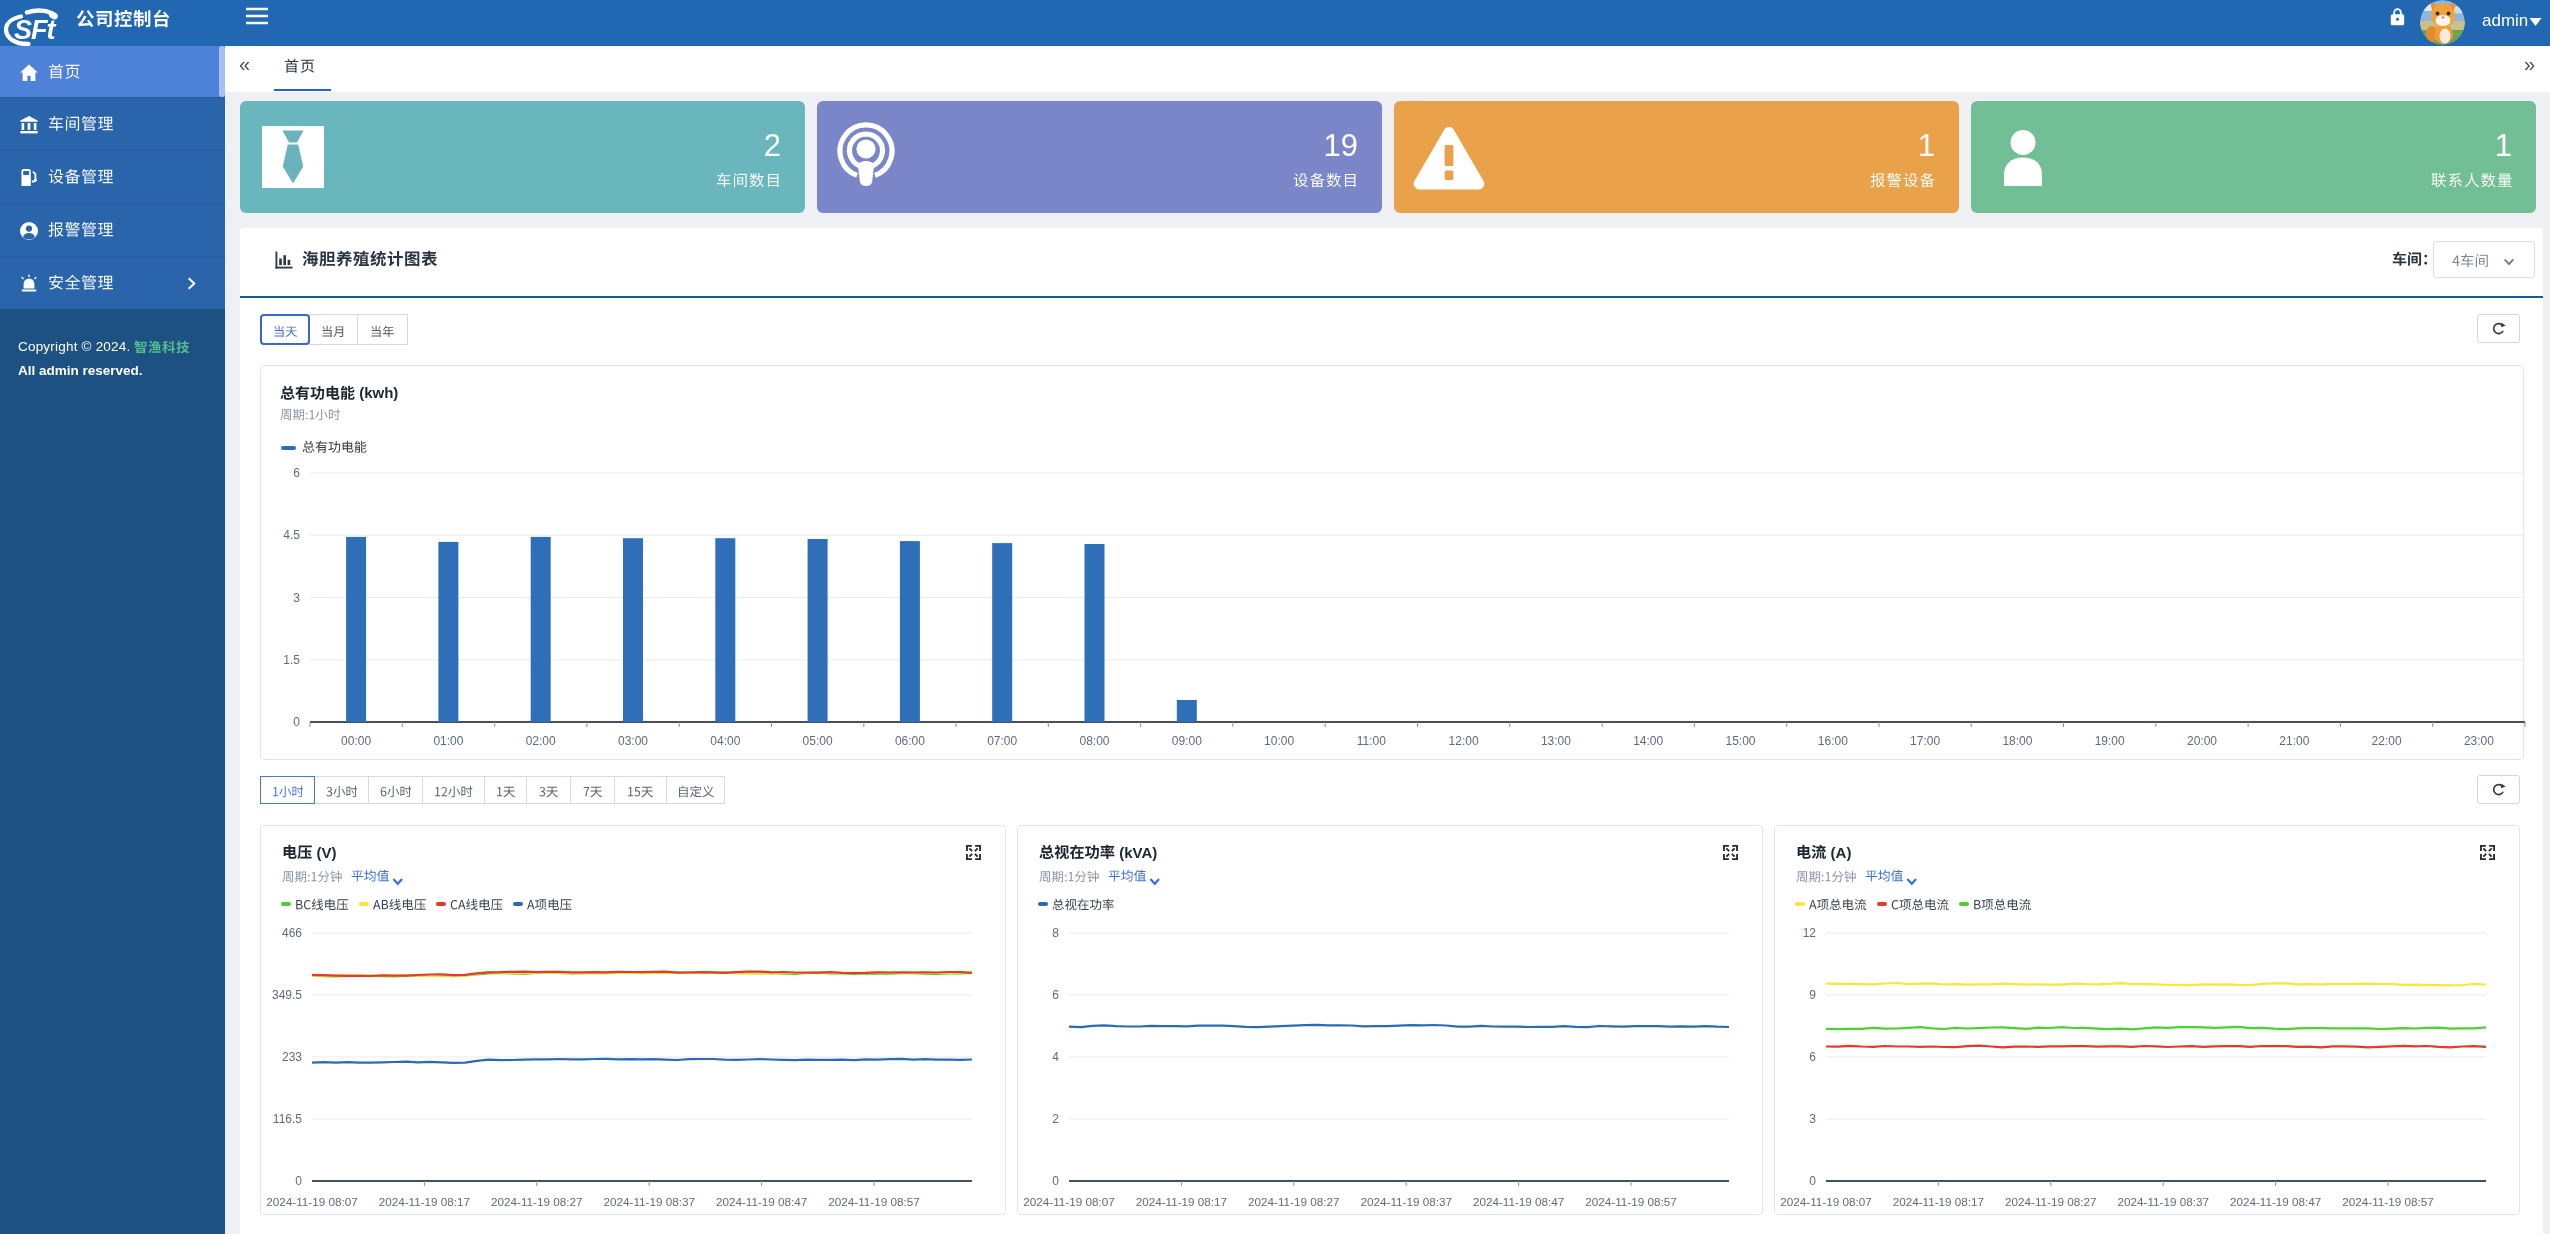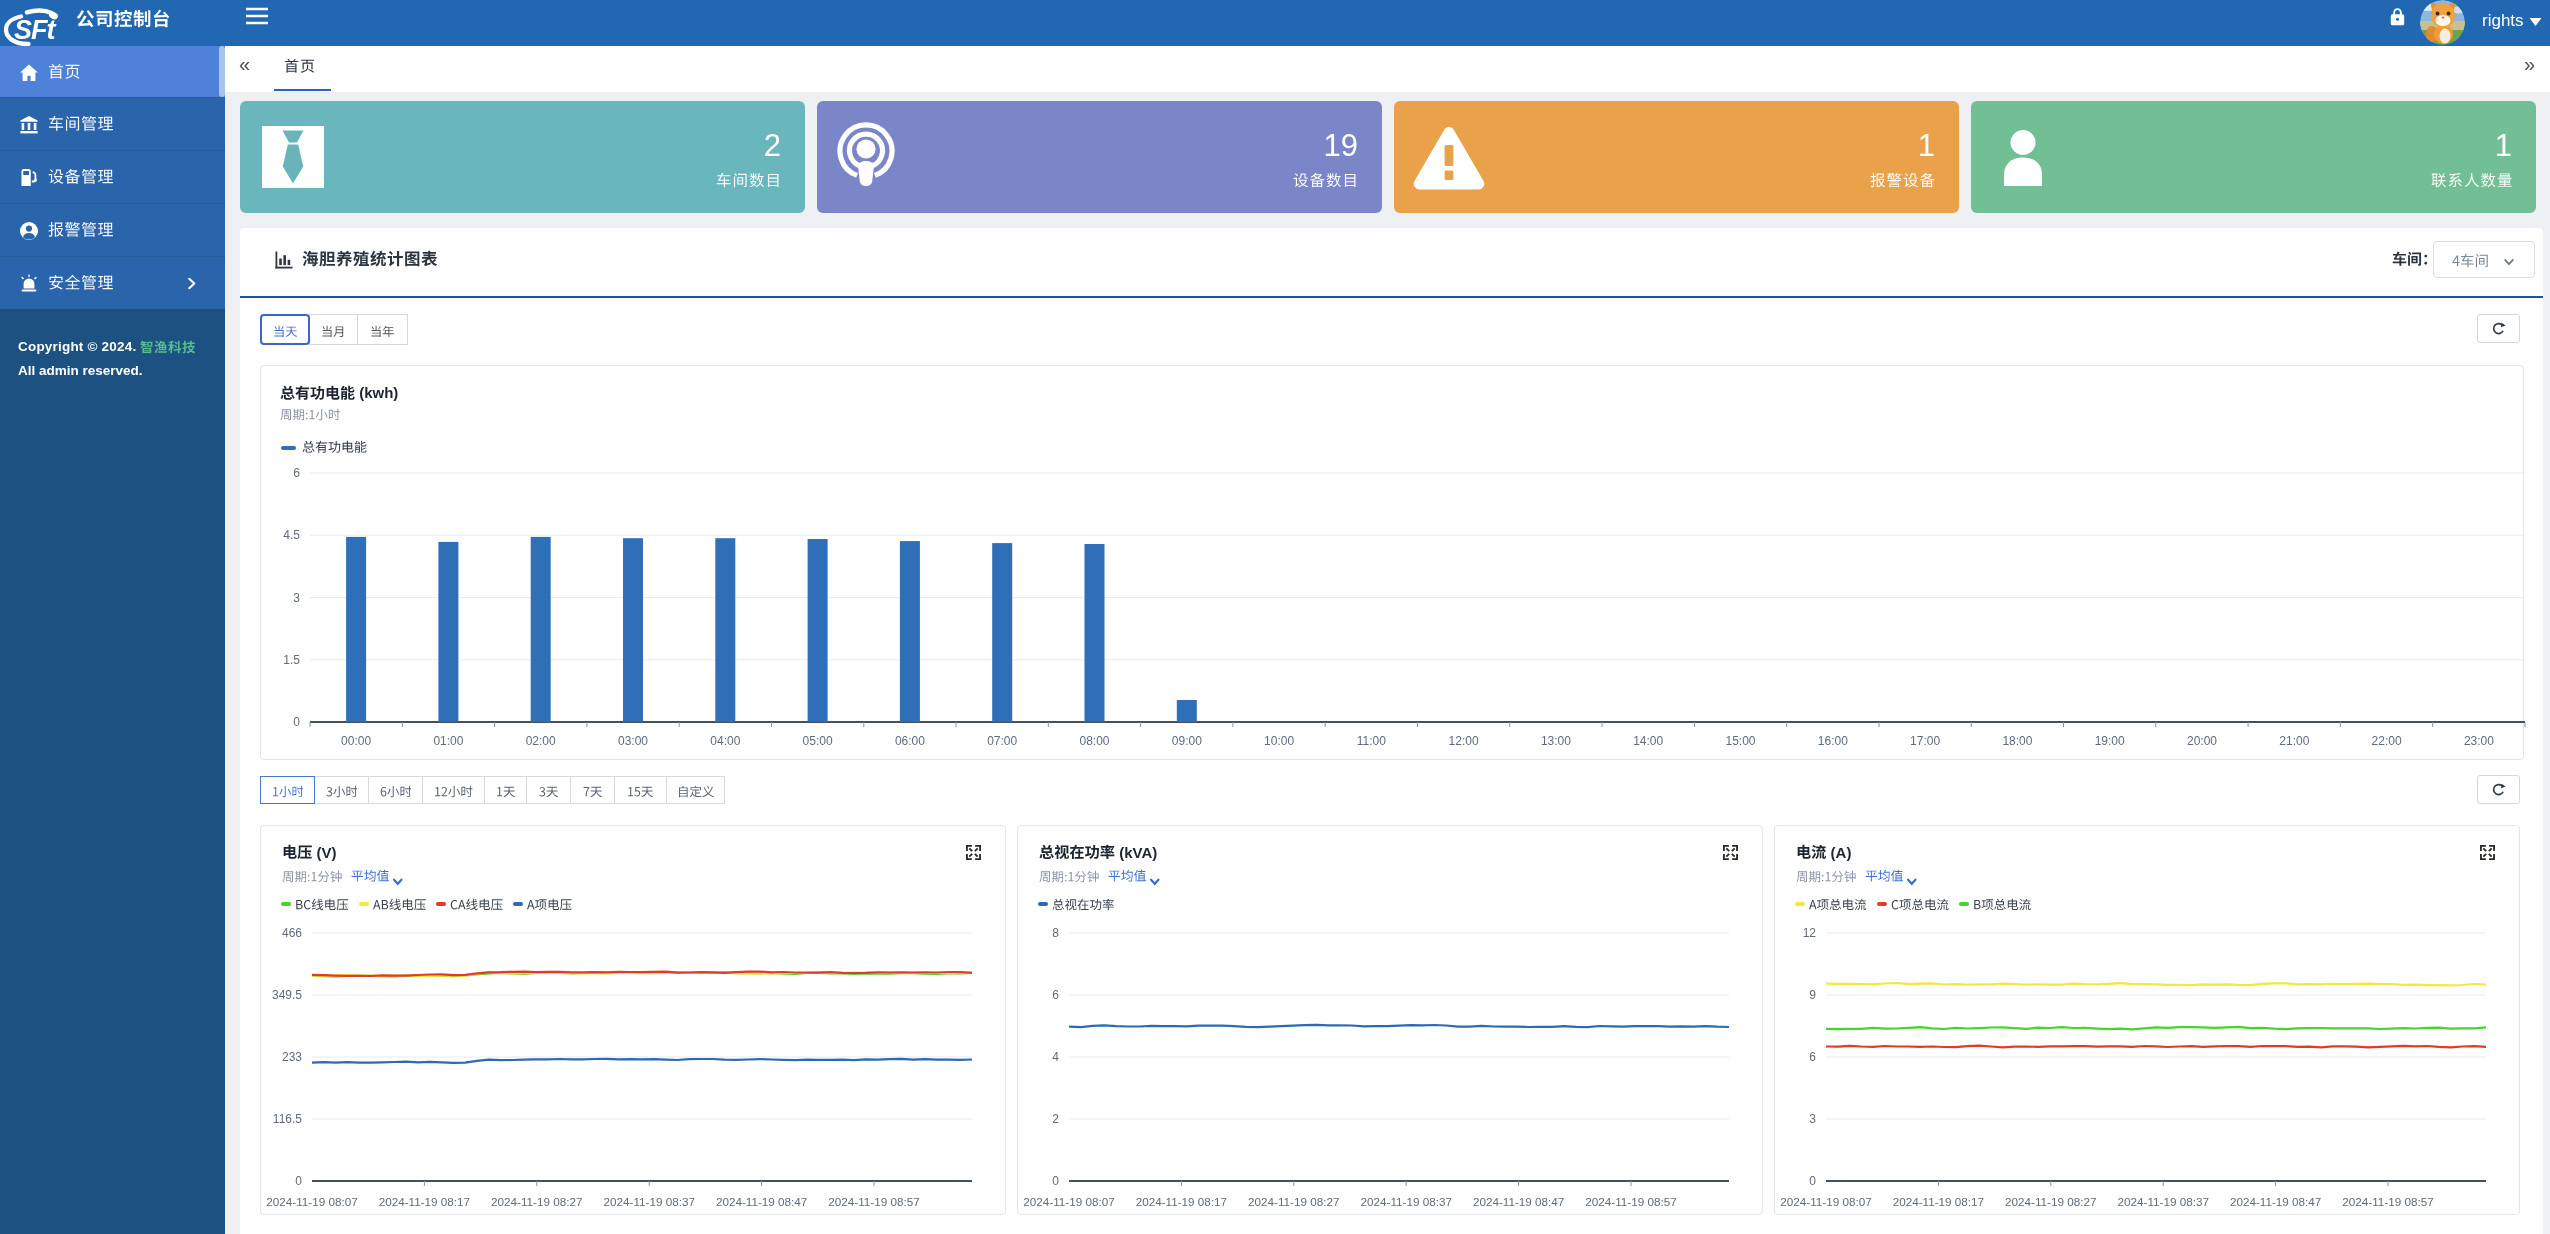--- a/index.html
+++ b/index.html
@@ -72,21 +72,21 @@
       </g>
     </svg></div>
 <div class="abs" style="left:48px;top:274px"><svg class="cj " width="65.5" height="17.9" viewBox="0 -14.40 65.5 17.9" style="vertical-align:-3.52px">
       <path fill="#fff" d="M6.62 -13.16C6.88 -12.68 7.15 -12.09 7.37 -11.6H1.48V-8.35H2.68V-10.46H13.26V-8.35H14.52V-11.6H8.78C8.54 -12.12 8.16 -12.89 7.85 -13.47ZM10.49 -6.04C10.0 -4.75 9.29 -3.71 8.38 -2.84C7.23 -3.31 6.06 -3.72 4.96 -4.09C5.36 -4.67 5.79 -5.34 6.22 -6.04ZM4.78 -6.04C4.20 -5.12 3.6 -4.25 3.08 -3.56C4.41 -3.12 5.87 -2.59 7.29 -2.0C5.74 -0.96 3.74 -0.28 1.31 0.14C1.56 0.4 1.93 0.94 2.08 1.23C4.68 0.67 6.86 -0.16 8.57 -1.45C10.59 -0.57 12.44 0.36 13.63 1.16L14.62 0.12C13.39 -0.65 11.56 -1.53 9.58 -2.36C10.56 -3.34 11.31 -4.56 11.87 -6.04H14.96V-7.18H6.88C7.31 -7.98 7.71 -8.78 8.03 -9.53L6.73 -9.79C6.41 -8.97 5.95 -8.08 5.45 -7.18H1.10V-6.04Z M24.38 -13.61C22.77 -11.07 19.84 -8.72 16.91 -7.39C17.22 -7.13 17.57 -6.73 17.74 -6.41C18.38 -6.73 19.02 -7.10 19.65 -7.50V-6.46H23.87V-3.96H19.74V-2.89H23.87V-0.25H17.71V0.83H31.36V-0.25H25.12V-2.89H29.44V-3.96H25.12V-6.46H29.44V-7.52C30.05 -7.10 30.66 -6.72 31.3 -6.35C31.47 -6.70 31.82 -7.12 32.13 -7.36C29.52 -8.73 27.15 -10.4 25.17 -12.70L25.44 -13.12ZM19.7 -7.53C21.50 -8.70 23.18 -10.19 24.5 -11.82C26.02 -10.08 27.63 -8.73 29.41 -7.53Z M36.37 -7.00V1.29H37.59V0.75H45.33V1.26H46.51V-2.68H37.59V-3.79H45.67V-7.00ZM45.33 -0.19H37.59V-1.74H45.33ZM40.04 -9.96C40.21 -9.64 40.39 -9.28 40.53 -8.94H34.61V-6.30H35.78V-8.0H46.42V-6.30H47.64V-8.94H41.76C41.62 -9.34 41.35 -9.82 41.11 -10.19ZM37.59 -6.08H44.50V-4.70H37.59ZM35.67 -13.50C35.27 -12.11 34.56 -10.75 33.68 -9.85C33.99 -9.71 34.48 -9.44 34.72 -9.28C35.19 -9.80 35.62 -10.49 36.02 -11.24H37.12C37.48 -10.65 37.83 -9.93 37.97 -9.47L39.0 -9.82C38.87 -10.20 38.6 -10.75 38.29 -11.24H40.74V-12.12H36.42C36.58 -12.51 36.72 -12.89 36.84 -13.28ZM42.44 -13.47C42.15 -12.30 41.59 -11.18 40.87 -10.41C41.16 -10.27 41.65 -10.01 41.86 -9.85C42.2 -10.24 42.51 -10.70 42.79 -11.23H43.92C44.40 -10.64 44.87 -9.88 45.08 -9.42L46.05 -9.85C45.88 -10.24 45.54 -10.75 45.17 -11.23H48.04V-12.12H43.20C43.36 -12.49 43.49 -12.88 43.60 -13.26Z M57.11 -8.64H59.56V-6.57H57.11ZM60.60 -8.64H63.05V-6.57H60.60ZM57.11 -11.64H59.56V-9.61H57.11ZM60.60 -11.64H63.05V-9.61H60.60ZM54.58 -0.35V0.75H64.97V-0.35H60.7V-2.56H64.42V-3.64H60.7V-5.53H64.20V-12.70H56.01V-5.53H59.46V-3.64H55.82V-2.56H59.46V-0.35ZM50.06 -1.6 50.36 -0.38C51.77 -0.84 53.61 -1.47 55.34 -2.04L55.13 -3.21L53.37 -2.62V-6.60H54.98V-7.72H53.37V-11.23H55.22V-12.35H50.23V-11.23H52.22V-7.72H50.39V-6.60H52.22V-2.25C51.40 -2.0 50.66 -1.77 50.06 -1.6Z"></path>
     </svg></div>
 <div class="abs" style="left:185px;top:276px"><svg width="13" height="13" viewBox="0 0 14 14">
       <path fill="none" stroke="#fff" stroke-width="2.2" stroke-linecap="round" stroke-linejoin="round" d="M4.5 2 10 7l-5.5 5"></path>
     </svg></div>
 <div class="abs" style="left:219px;top:46px;width:6px;height:51px;background:#a9c2ec;border-radius:3px"></div>
 <div class="abs" style="left:0;top:309px;width:225px;height:925px;background:#1d5181"></div>
-<div class="abs" style="left:18px;top:339px;color:#fff;font-size:13.5px;font-weight:bold;letter-spacing:.2px">Copyright © 2024. <span style="position:relative;top:1px"><svg class="cj " width="55.5" height="15.1" viewBox="0 -12.15 55.5 15.1" style="vertical-align:-2.97px">
+<div class="abs" style="left:18px;top:339px;color:#fff;font-size:13.5px;font-weight:normal;letter-spacing:.2px">Copyright © 2024. <span style="position:relative;top:1px"><svg class="cj " width="55.5" height="15.1" viewBox="0 -12.15 55.5 15.1" style="vertical-align:-2.97px">
         <path fill="#56bd8e" d="M8.73 -9.05H10.78V-6.76H8.73ZM7.22 -10.47V-5.33H12.39V-10.47ZM3.96 -1.32H9.57V-0.54H3.96ZM3.96 -2.49V-3.25H9.57V-2.49ZM2.38 -4.52V1.20H3.96V0.75H9.57V1.18H11.23V-4.52ZM3.15 -9.19V-8.61L3.14 -8.31H1.86C2.07 -8.57 2.28 -8.86 2.48 -9.19ZM1.93 -11.55C1.66 -10.54 1.14 -9.55 0.44 -8.91C0.71 -8.78 1.16 -8.53 1.48 -8.31H0.56V-7.04H2.82C2.47 -6.38 1.78 -5.71 0.40 -5.18C0.75 -4.91 1.21 -4.42 1.43 -4.10C2.65 -4.67 3.44 -5.34 3.92 -6.04C4.53 -5.61 5.27 -5.06 5.67 -4.72L6.81 -5.75C6.46 -5.99 5.11 -6.76 4.53 -7.04H6.77V-8.31H4.68L4.69 -8.58V-9.19H6.45V-10.44H3.09C3.19 -10.71 3.29 -10.98 3.36 -11.25Z M17.84 -0.85V0.66H26.89V-0.85ZM15.09 -10.19C15.93 -9.78 17.05 -9.13 17.56 -8.68L18.50 -10.03C17.95 -10.46 16.80 -11.05 15.99 -11.40ZM14.35 -6.53C15.18 -6.15 16.26 -5.54 16.76 -5.10L17.71 -6.45C17.15 -6.87 16.05 -7.43 15.24 -7.74ZM14.68 0.10 16.11 1.03C16.79 -0.28 17.52 -1.86 18.10 -3.30L16.86 -4.23C16.18 -2.65 15.30 -0.94 14.68 0.10ZM20.85 -8.92H22.95C22.70 -8.50 22.43 -8.07 22.16 -7.73H19.98C20.29 -8.11 20.57 -8.50 20.85 -8.92ZM20.49 -11.43C19.76 -9.82 18.50 -8.23 17.19 -7.26C17.52 -6.97 18.10 -6.34 18.33 -6.02L18.71 -6.35V-1.90H26.29V-7.73H23.96C24.42 -8.34 24.86 -9.01 25.21 -9.61L24.16 -10.38L23.84 -10.28H21.68L22.01 -10.94ZM20.16 -4.23H21.72V-3.17H20.16ZM23.22 -4.23H24.78V-3.17H23.22ZM20.16 -6.47H21.72V-5.42H20.16ZM23.22 -6.47H24.78V-5.42H23.22Z M34.49 -9.74C35.23 -9.15 36.12 -8.27 36.50 -7.69L37.63 -8.70C37.22 -9.30 36.28 -10.11 35.54 -10.65ZM33.99 -6.18C34.77 -5.58 35.73 -4.71 36.15 -4.10L37.26 -5.15C36.80 -5.73 35.81 -6.56 35.03 -7.11ZM32.90 -11.35C31.78 -10.88 30.07 -10.47 28.54 -10.24C28.71 -9.89 28.91 -9.34 28.97 -8.99C29.45 -9.04 29.98 -9.12 30.49 -9.20V-7.66H28.44V-6.16H30.28C29.79 -4.86 29.02 -3.40 28.27 -2.52C28.52 -2.11 28.87 -1.44 29.02 -0.98C29.55 -1.66 30.06 -2.61 30.49 -3.65V1.20H32.06V-4.29C32.38 -3.76 32.71 -3.18 32.88 -2.80L33.81 -4.07C33.56 -4.40 32.44 -5.69 32.06 -6.04V-6.16H33.84V-7.66H32.06V-9.51C32.68 -9.66 33.27 -9.84 33.80 -10.03ZM33.61 -2.76 33.87 -1.22 37.96 -1.94V1.18H39.56V-2.21L41.16 -2.49L40.90 -4.02L39.56 -3.79V-11.47H37.96V-3.51Z M50.11 -11.47V-9.54H47.21V-8.04H50.11V-6.42H47.44V-4.96H48.15L47.73 -4.84C48.25 -3.60 48.88 -2.52 49.68 -1.60C48.72 -0.99 47.62 -0.56 46.42 -0.28C46.73 0.06 47.11 0.75 47.29 1.17C48.61 0.78 49.81 0.24 50.85 -0.48C51.80 0.27 52.92 0.83 54.24 1.21C54.47 0.80 54.93 0.14 55.28 -0.17C54.06 -0.47 53.01 -0.93 52.13 -1.53C53.28 -2.68 54.15 -4.17 54.66 -6.06L53.62 -6.47L53.35 -6.42H51.72V-8.04H54.75V-9.54H51.72V-11.47ZM49.31 -4.96H52.62C52.21 -4.03 51.62 -3.23 50.91 -2.56C50.23 -3.25 49.70 -4.06 49.31 -4.96ZM44.10 -11.47V-8.89H42.54V-7.39H44.10V-4.99C43.45 -4.84 42.86 -4.71 42.36 -4.61L42.78 -3.06L44.10 -3.40V-0.59C44.10 -0.39 44.03 -0.32 43.84 -0.32C43.67 -0.32 43.10 -0.32 42.56 -0.33C42.76 0.08 42.97 0.72 43.02 1.13C43.98 1.13 44.63 1.09 45.09 0.85C45.55 0.59 45.69 0.20 45.69 -0.58V-3.82L47.14 -4.21L46.94 -5.69L45.69 -5.38V-7.39H47.03V-8.89H45.69V-11.47Z"></path>
       </svg></span></div>
 <div class="abs" style="left:18px;top:363px;color:#fff;font-size:13.5px;font-weight:bold">All admin reserved.</div>
 <div class="abs" style="left:225px;top:0;width:2325px;height:46px;background:#2167b1"></div>
 <div class="abs" style="left:245px;top:7px"><svg width="24" height="18" viewBox="0 0 24 18">
       <g fill="none" stroke="#fff" stroke-width="2.6">
         <path d="M1 2h22M1 9h22M1 16h22"></path>
       </g>
     </svg></div>
 <div class="abs" style="left:2390px;top:7px"><svg width="15" height="19" viewBox="0 0 15 19">
@@ -113,21 +113,21 @@
         <ellipse cx="25" cy="36" rx="5.5" ry="7.5" fill="#f7ecdd"></ellipse>
         <path d="M12.5 12 10 1.5 20 6Z" fill="#e8912d"></path>
         <path d="M33.5 12 36 1.5 26 6Z" fill="#e8912d"></path>
         <circle cx="23" cy="15.5" r="12" fill="#f2a13c"></circle>
         <ellipse cx="23" cy="20.5" rx="7.5" ry="5.5" fill="#fdf6ec"></ellipse>
         <circle cx="17.5" cy="13.5" r="1.9" fill="#35302c"></circle>
         <circle cx="28.5" cy="13.5" r="1.9" fill="#35302c"></circle>
         <ellipse cx="23" cy="17.5" rx="1.5" ry="1.1" fill="#d96a6a"></ellipse>
       </g>
     </svg></div>
-<div class="abs" style="left:2482px;top:11px;color:#fff;font-size:17px">rights</div>
+<div class="abs" style="left:2482px;top:11px;color:#fff;font-size:17px">admin</div>
 <div class="abs" style="left:2529px;top:12px"><svg width="13" height="8" viewBox="0 0 12 8">
       <path fill="#fff" d="M0 0h12L6 8Z"></path>
     </svg></div>
 <div class="abs" style="left:225px;top:46px;width:2325px;height:46px;background:#fff"></div>
 <div class="abs" style="left:239px;top:53px;color:#4a4a4a;font-size:20px">«</div>
 <div class="abs" style="left:284px;top:57px"><svg class="cj " width="31.0" height="16.8" viewBox="0 -13.50 31.0 16.8" style="vertical-align:-3.30px">
       <path fill="#2c3442" d="M3.64 -4.68H11.32V-3.15H3.64ZM3.64 -5.59V-7.08H11.32V-5.59ZM3.64 -2.25H11.32V-0.65H3.64ZM3.42 -12.22C3.88 -11.73 4.41 -11.04 4.69 -10.53H0.80V-9.48H6.84C6.75 -9.03 6.63 -8.52 6.49 -8.08H2.52V1.2H3.64V0.34H11.32V1.2H12.49V-8.08H7.68L8.19 -9.48H14.23V-10.53H10.44C10.87 -11.05 11.35 -11.68 11.77 -12.29L10.53 -12.62C10.21 -12.0 9.64 -11.12 9.16 -10.53H5.17L5.83 -10.87C5.55 -11.37 4.96 -12.12 4.41 -12.66Z M22.96 -6.93V-4.21C22.96 -2.61 22.31 -0.82 16.75 0.28C16.99 0.52 17.30 0.96 17.44 1.2C23.27 -0.06 24.11 -2.14 24.11 -4.2V-6.93ZM24.17 -1.65C25.91 -0.84 28.18 0.40 29.27 1.24L29.97 0.34C28.81 -0.48 26.54 -1.66 24.83 -2.41ZM18.56 -8.92V-1.92H19.72V-7.87H27.4V-1.95H28.58V-8.92H23.17C23.45 -9.45 23.75 -10.09 24.02 -10.72H30.02V-11.77H17.11V-10.72H22.73C22.55 -10.13 22.28 -9.46 22.04 -8.92Z"></path>
     </svg></div>
 <div class="abs" style="left:274px;top:89px;width:57px;height:2px;background:#2a62c9"></div>
 <div class="abs" style="left:2524px;top:53px;color:#4a4a4a;font-size:20px">»</div>

